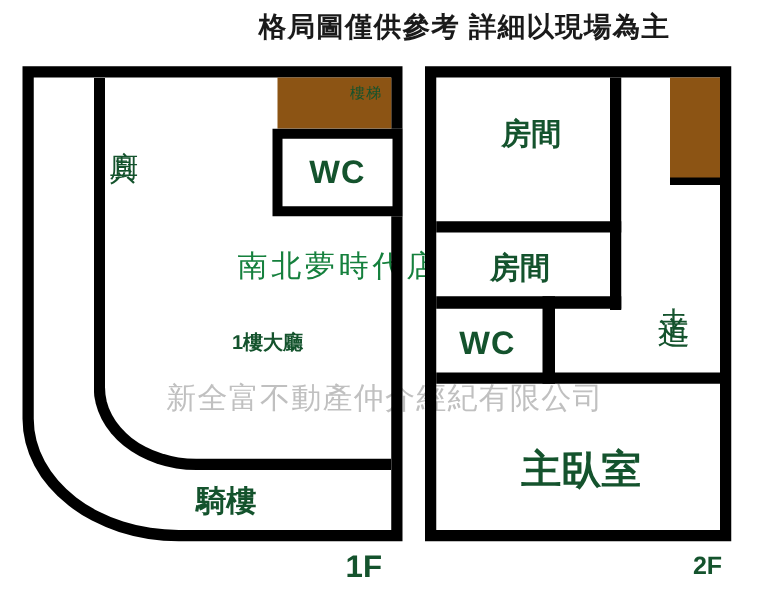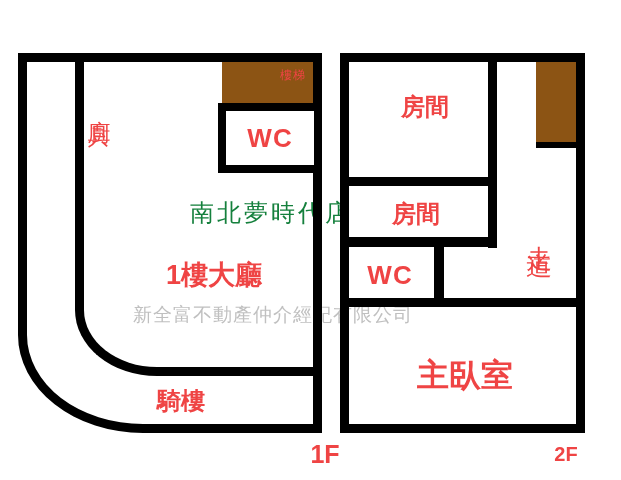--- a/index.html
+++ b/index.html
@@ -14,21 +14,21 @@
   .title{
     position:absolute;top:7px;left:207px;
     font-size:22px;font-weight:700;color:#1a1a1a;
     letter-spacing:1px;white-space:nowrap;z-index:3;
   }
   .wm{
     position:absolute;z-index:1;white-space:nowrap;
     font-family:"Liberation Serif","DejaVu Serif",serif;
   }
   .wm1{left:190px;top:197px;font-size:24px;letter-spacing:3px;color:#15803d;}
-  .wm2{left:133px;top:302px;font-size:19px;letter-spacing:1px;color:#c0c0c0;text-align:center;}
+  .wm2{left:133px;top:302px;font-size:24px;letter-spacing:1px;color:#c0c0c0;text-align:center;}
   
   .wall{position:absolute;background:#000;z-index:2;}
   .box{position:absolute;box-sizing:border-box;z-index:2;}
   
   .f1-outer{
     left:18px;top:53px;width:304px;height:380px;
     border:9px solid #000;
     border-bottom-left-radius:125px 98px;
   }
   .f1-arcade{
@@ -53,50 +53,51 @@
   .f2-room1-bottom{left:349px;top:177px;width:148px;height:9px;}
   .f2-room2-bottom{left:349px;top:237px;width:148px;height:10px;}
   .f2-wc-right{left:434px;top:237px;width:10px;height:70px;}
   .f2-bed-top{left:349px;top:298px;width:227px;height:9px;}
   .f2-stairs{
     left:536px;top:62px;width:40px;height:86px;
     background:#8c5414;border-bottom:6px solid #000;
   }
   
   .lbl{
-    position:absolute;z-index:3;color:#ef4444;white-space:nowrap;
+    position:absolute;z-index:3;color:#14532d;white-space:nowrap;
     transform:translate(-50%,-50%);font-weight:700;
   }
   .lbl-kitchen{
     left:100px;top:107px;font-size:23px;font-weight:500;
     writing-mode:vertical-rl;text-orientation:upright;letter-spacing:5px;
   }
   .lbl-stairs1{left:293px;top:75px;font-size:12px;font-weight:500;letter-spacing:1px;}
   .lbl-wc1{left:270px;top:138px;font-size:26px;font-weight:600;letter-spacing:1px;}
-  .lbl-hall{left:214px;top:275px;font-size:27px;}
+  .lbl-hall{left:214px;top:275px;font-size:16px;}
   .lbl-arcade{left:181px;top:401px;font-size:24px;font-family:Liberation Mono, monospace;}
-  .lbl-f1{left:291px;top:454px;font-size:25px;margin-left:34px;}
+  .lbl-f1{left:291px;top:454px;font-size:25px;}
   .lbl-room1{left:425px;top:107px;font-size:24px;}
   .lbl-room2{left:416px;top:214px;font-size:24px;}
   .lbl-wc2{left:390px;top:275px;font-size:26px;font-weight:600;letter-spacing:1px;}
   .lbl-corridor{
     left:540px;top:232px;font-size:26px;font-weight:500;
     writing-mode:vertical-rl;text-orientation:upright;letter-spacing:7px;
   }
   .lbl-master{left:465px;top:376px;font-size:32px;}
   .lbl-f2{left:566px;top:454px;font-size:20px;}
 </style>
 </head>
 <body>
 
 <div class="canvas">
 
   <div class="wm wm1">南北夢時代店</div>
   <div class="wm wm2">新全富不動產仲介經紀有限公司</div>
 
+  <div class="title">格局圖僅供參考 詳細以現場為主</div>
 
   <div class="box f1-outer"></div>
   <div class="box f1-arcade"></div>
   <div class="box f1-stairs"></div>
   <div class="box f1-wc"></div>
 
   <div class="lbl lbl-kitchen">廚具</div>
   <div class="lbl lbl-stairs1">樓梯</div>
   <div class="lbl lbl-wc1">WC</div>
   <div class="lbl lbl-hall">1樓大廳</div>

